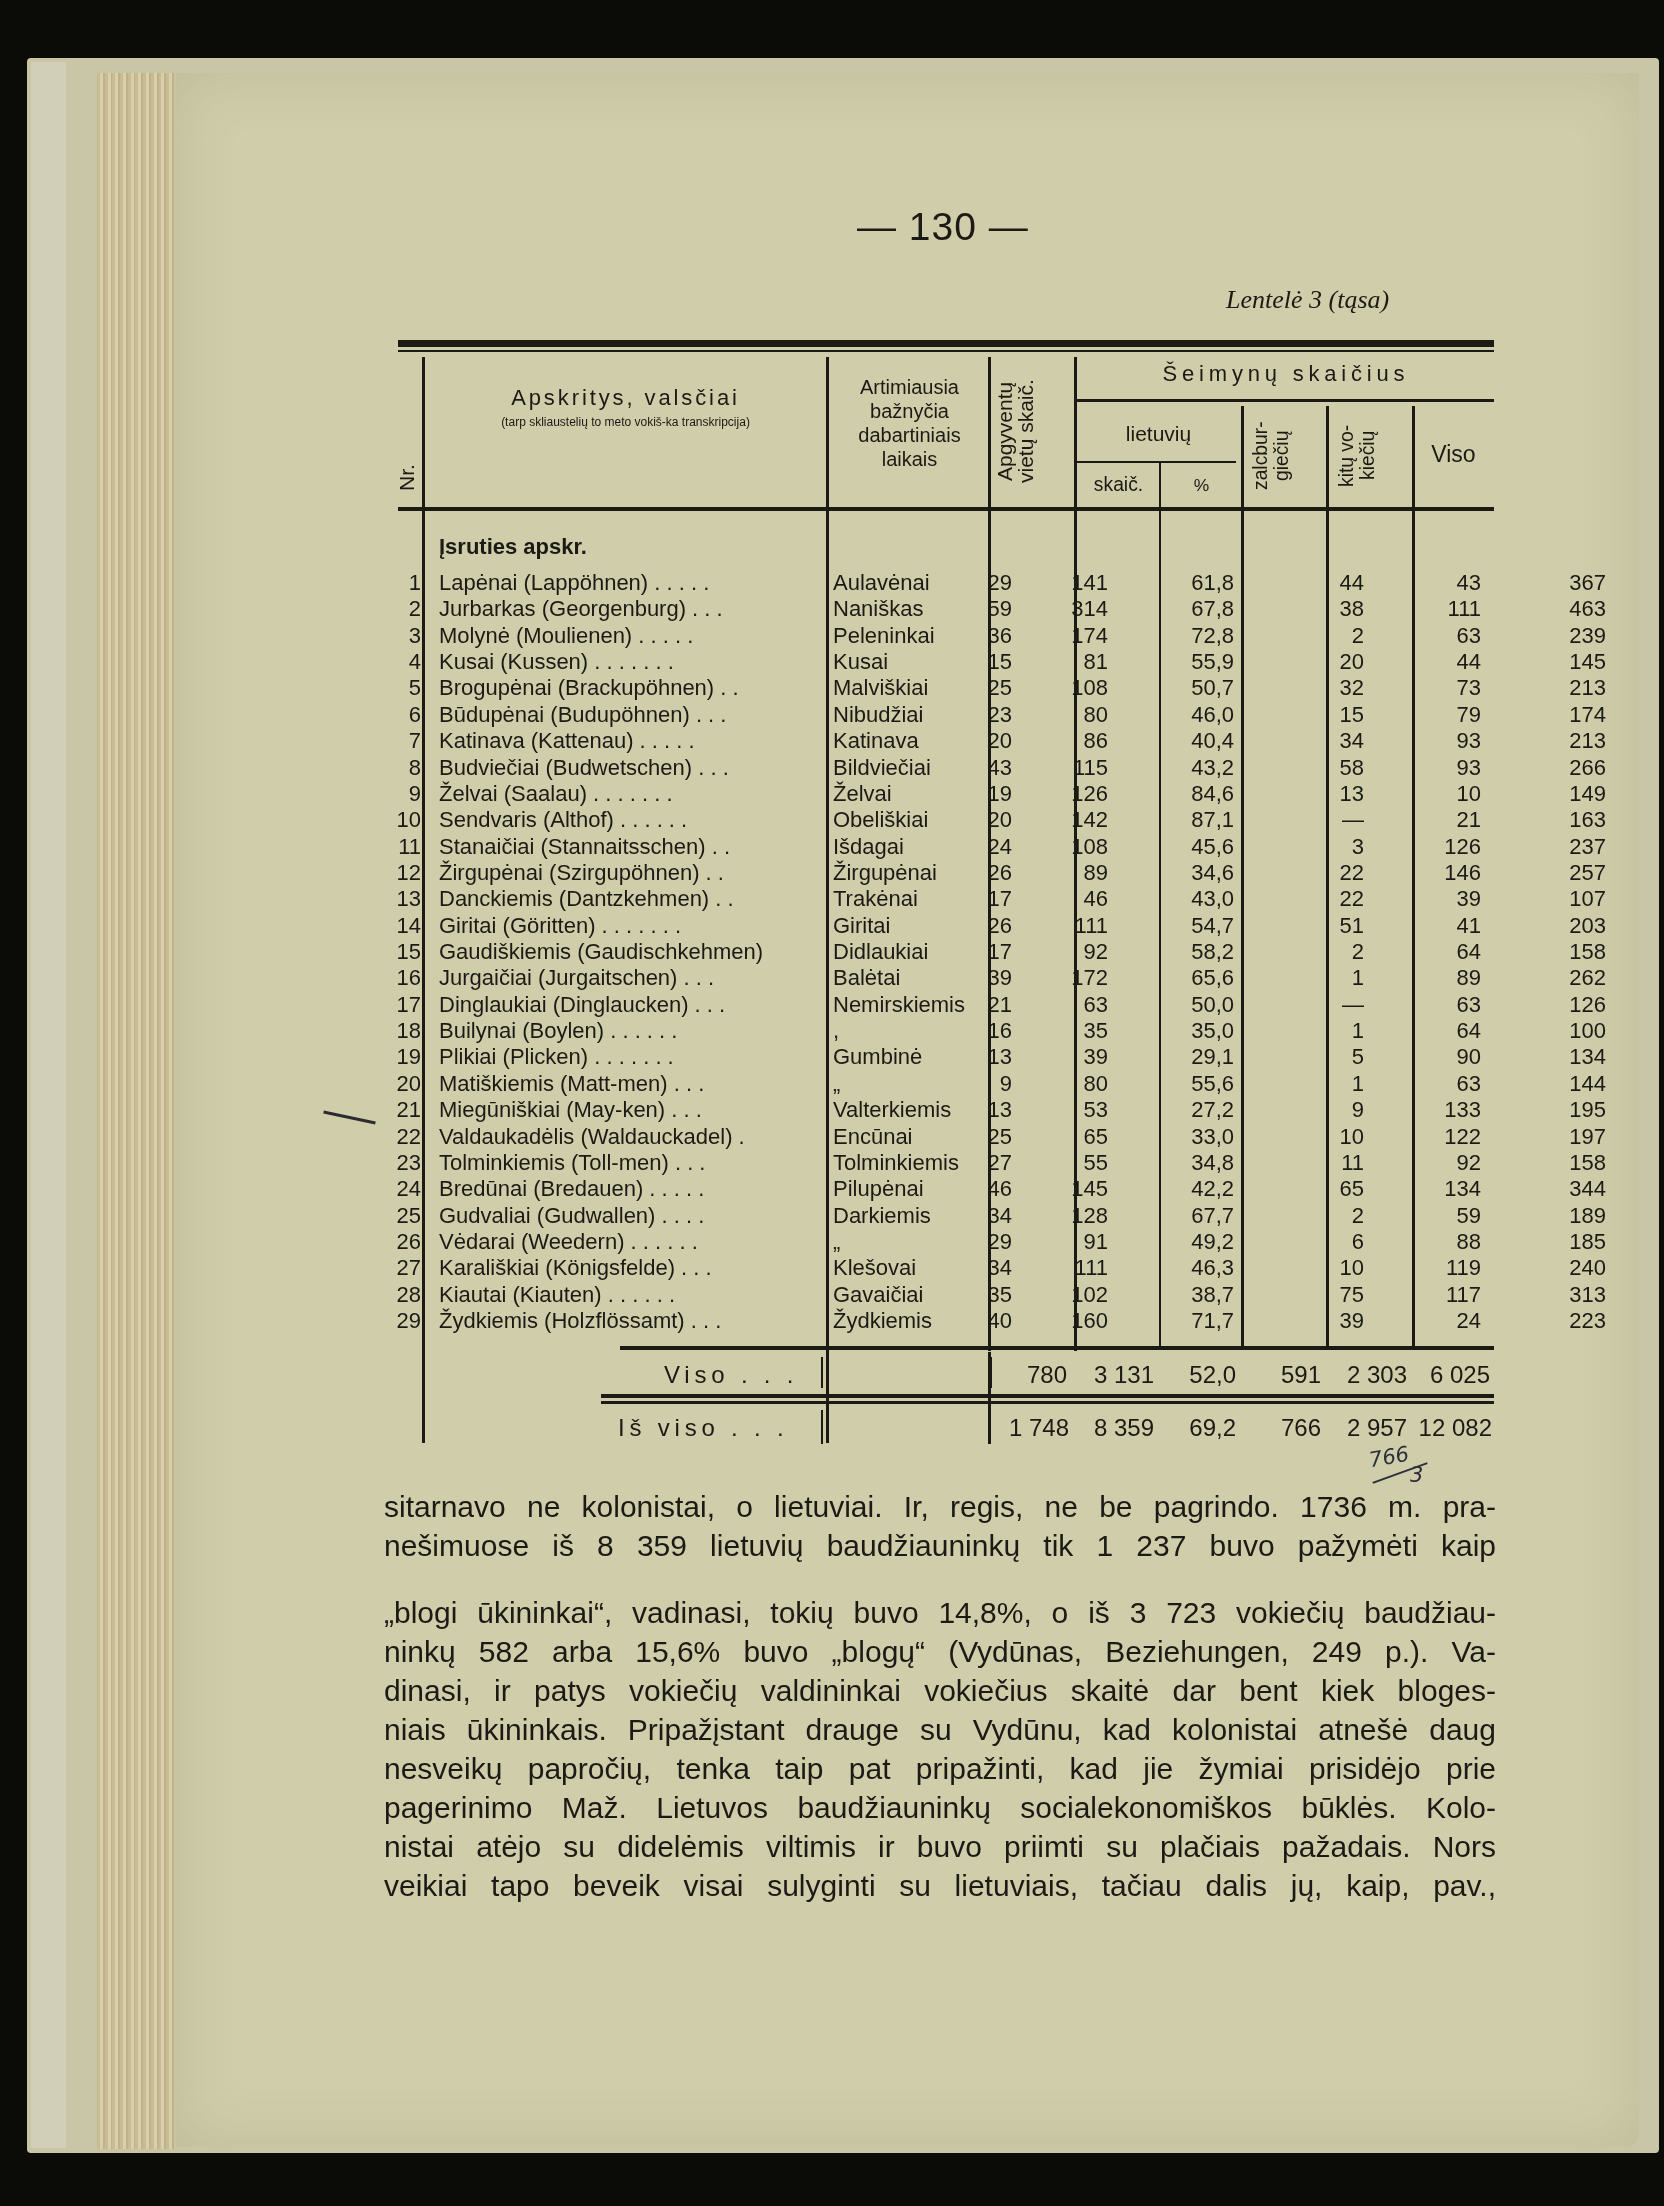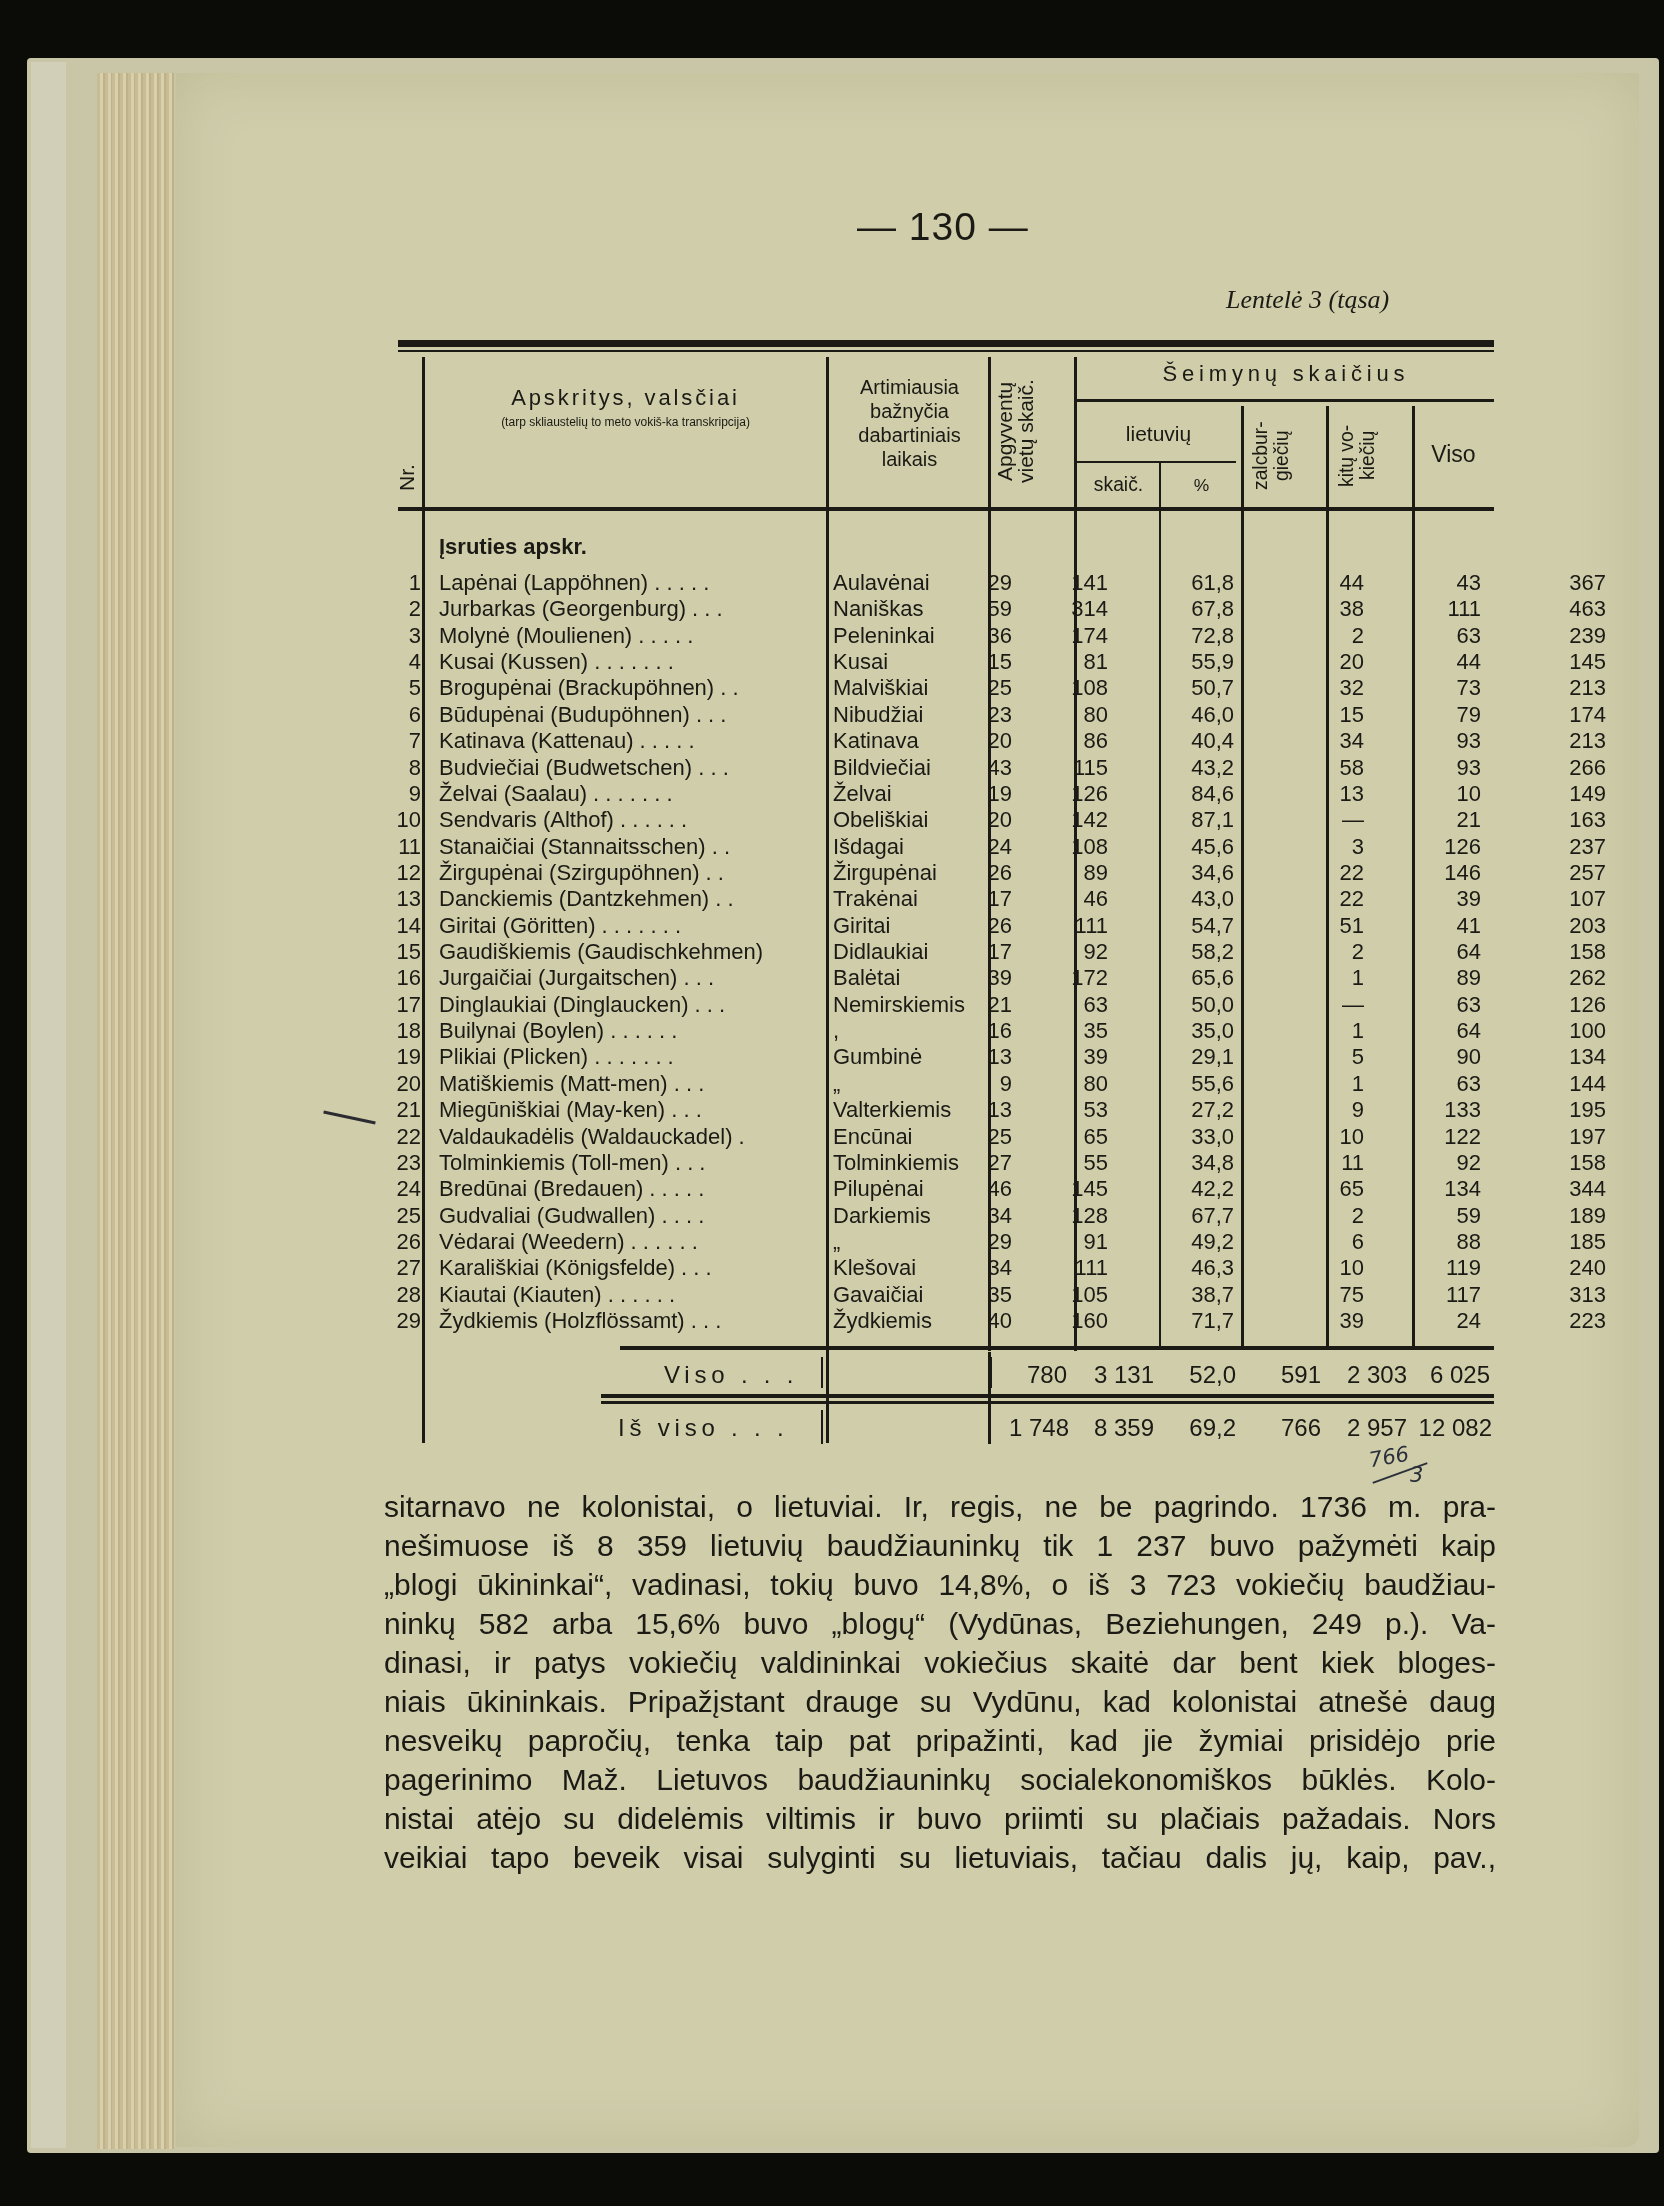--- a/index.html
+++ b/index.html
@@ -379,21 +379,21 @@
       <span class="c num lpc">46,3</span>
       <span class="c num zal">10</span>
       <span class="c num kit">119</span>
       <span class="c num vis">240</span>
     </div>
     <div class="row" style="top: 712px; width: 1110px;">
       <span class="c nr">28</span>
       <span class="c name">Kiautai (Kiauten) . . . . . .</span>
       <span class="c church">Gavaičiai</span>
       <span class="c num apg">35</span>
-      <span class="c num lsk">105</span>
+      <span class="c num lsk">102</span>
       <span class="c num lpc">38,7</span>
       <span class="c num zal">75</span>
       <span class="c num kit">117</span>
       <span class="c num vis">313</span>
     </div>
     <div class="row" style="top: 738px; width: 1110px;">
       <span class="c nr">29</span>
       <span class="c name">Žydkiemis (Holzflössamt) . . .</span>
       <span class="c church">Žydkiemis</span>
       <span class="c num apg">40</span>
@@ -425,21 +425,21 @@
 <div class="tot num" style="left:1415px;top:1414px;width:77px;text-align:right;">12 082</div>
 
 <div class="hand" style="left:1369px;top:1445px;font-size:21px;transform:rotate(-10deg);">766</div>
 <div class="rule" style="left:1371px;top:1472px;width:58px;height:1.9px;background:#2b2f3a;transform:rotate(-20deg);"></div>
 <div class="hand" style="left:1410px;top:1463px;font-size:21px;">3</div>
 <div class="margin-mark"></div>
 
 <div class="body-text" id="body-text">
     <p style="text-align-last: justify;">sitarnavo ne kolonistai, o lietuviai. Ir, regis, ne be pagrindo. 1736 m. pra-</p>
     <p style="text-align-last: justify;">nešimuose iš 8 359 lietuvių baudžiauninkų tik 1 237 buvo pažymėti kaip</p>
-    <p style="text-align-last: justify;">„blogi ūkininkai“, vadinasi, tokių buvo 14,8%, o iš 3 723 vokiečių baudžiau-</p>
+    <p style="text-align-last: justify; margin-top: 28px;">„blogi ūkininkai“, vadinasi, tokių buvo 14,8%, o iš 3 723 vokiečių baudžiau-</p>
     <p style="text-align-last: justify;">ninkų 582 arba 15,6% buvo „blogų“ (Vydūnas, Beziehungen, 249 p.). Va-</p>
     <p style="text-align-last: justify;">dinasi, ir patys vokiečių valdininkai vokiečius skaitė dar bent kiek bloges-</p>
     <p style="text-align-last: justify;">niais ūkininkais. Pripažįstant drauge su Vydūnu, kad kolonistai atnešė daug</p>
     <p style="text-align-last: justify;">nesveikų papročių, tenka taip pat pripažinti, kad jie žymiai prisidėjo prie</p>
     <p style="text-align-last: justify;">pagerinimo Maž. Lietuvos baudžiauninkų socialekonomiškos būklės. Kolo-</p>
     <p style="text-align-last: justify;">nistai atėjo su didelėmis viltimis ir buvo priimti su plačiais pažadais. Nors</p>
     <p style="text-align-last: justify;">veikiai tapo beveik visai sulyginti su lietuviais, tačiau dalis jų, kaip, pav.,</p>
   </div>
 
 

